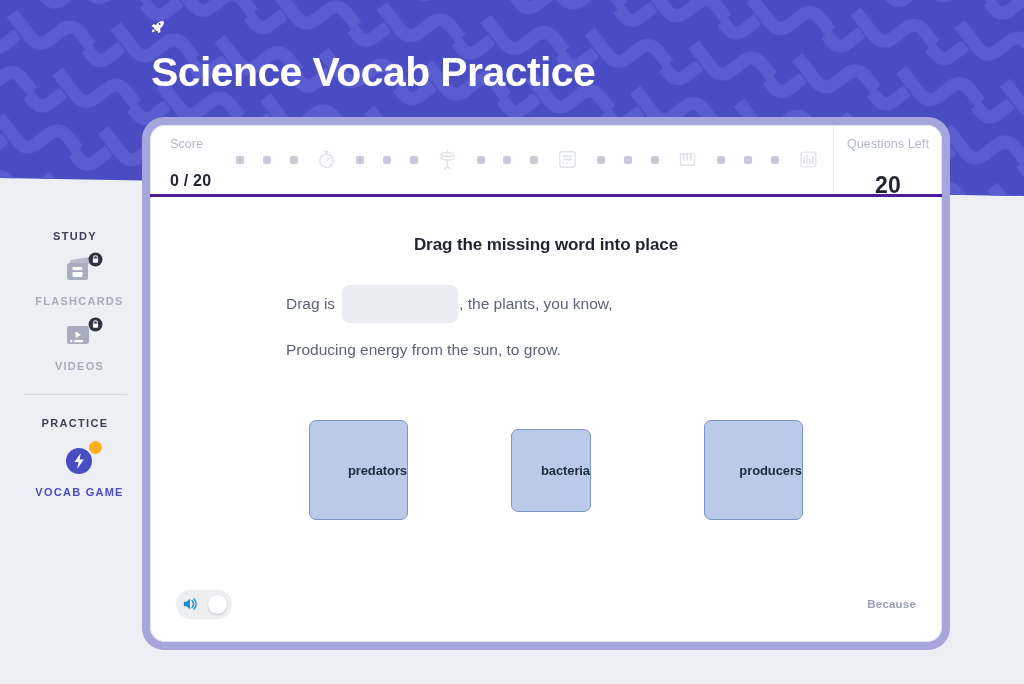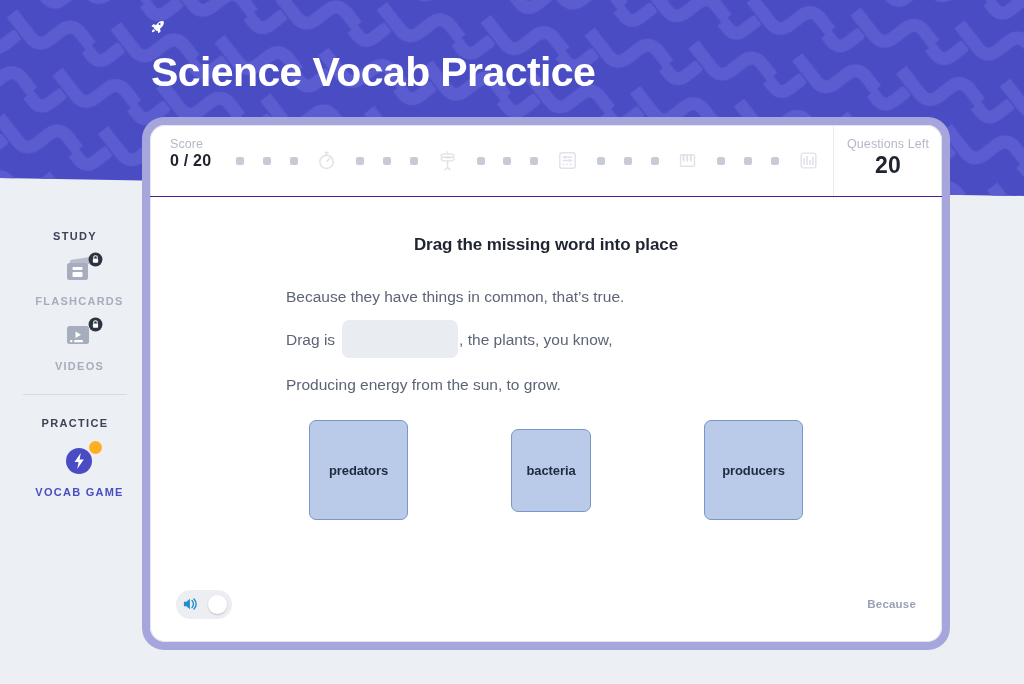--- a/index.html
+++ b/index.html
@@ -129,37 +129,37 @@
     position: relative;
     overflow: hidden;
     box-shadow: 0 0 0 1px #e3e5ee inset;
   }
 
   
   #status-bar {
     height: 72px;
     display: flex;
     align-items: stretch;
-    border-bottom: 1px solid #4c1d95;
+    border-bottom: 3px solid #4c1d95;
   }
   #score-box {
     width: 78px;
     padding: 12px 0 0 20px;
     flex: none;
   }
   .stat-label {
     font-size: 12.5px;
     color: #b3b9c6;
     letter-spacing: .1px;
   }
   .stat-value {
     font-size: 16px;
     font-weight: bold;
     color: #1f2430;
-    margin-top: 1px;
+    margin-top: 21px;
     letter-spacing: .2px;
   }
   #progress-track {
     flex: 1;
     display: flex;
     align-items: center;
     justify-content: space-between;
     padding: 0 14px 0 8px;
     border-right: 1px solid #e8eaf0;
   }
@@ -222,21 +222,21 @@
     width: 100%;
     height: 150px;
   }
   .word-card {
     position: absolute;
     background: #b9cbe9;
     border: 1px solid #7b97c6;
     border-radius: 7px;
     display: flex;
     align-items: center;
-    justify-content: center;
+    justify-content: flex-end;
     cursor: grab;
   }
   .word-card span {
     font-size: 13px;
     font-weight: bold;
     color: #1f2b3f;
     letter-spacing: -.1px;
   }
   #card-0 { left: 159px; top: 19px;  width: 99px;  height: 100px; }
   #card-1 { left: 361px; top: 28px;  width: 80px;  height: 83px;  }
@@ -415,23 +415,20 @@
     <div id="questions-box">
       <div class="stat-label">Questions Left</div>
       <div class="stat-value">20</div>
     </div>
   </div>
 
   <div id="question-body">
     <div id="prompt">Drag the missing word into place</div>
 
     <div id="lyric-block">
-      <div class="lyric-line">
-        <span>Because they have things in common, that’s true.</span>
-      </div>
       <div class="lyric-line spaced">
         <span>Drag is</span>
         <span id="drop-slot"></span>
         <span>, the plants, you know,</span>
       </div>
       <div class="lyric-line">
         <span>Producing energy from the sun, to grow.</span>
       </div>
     </div>
   </div>

